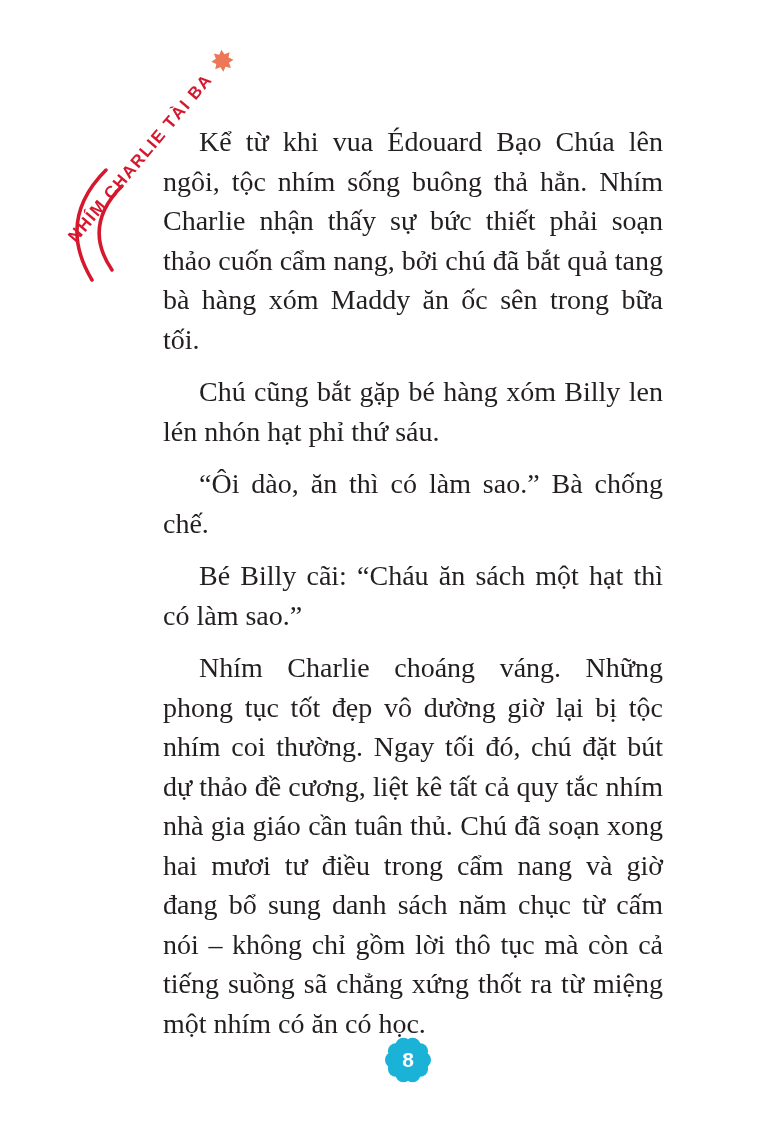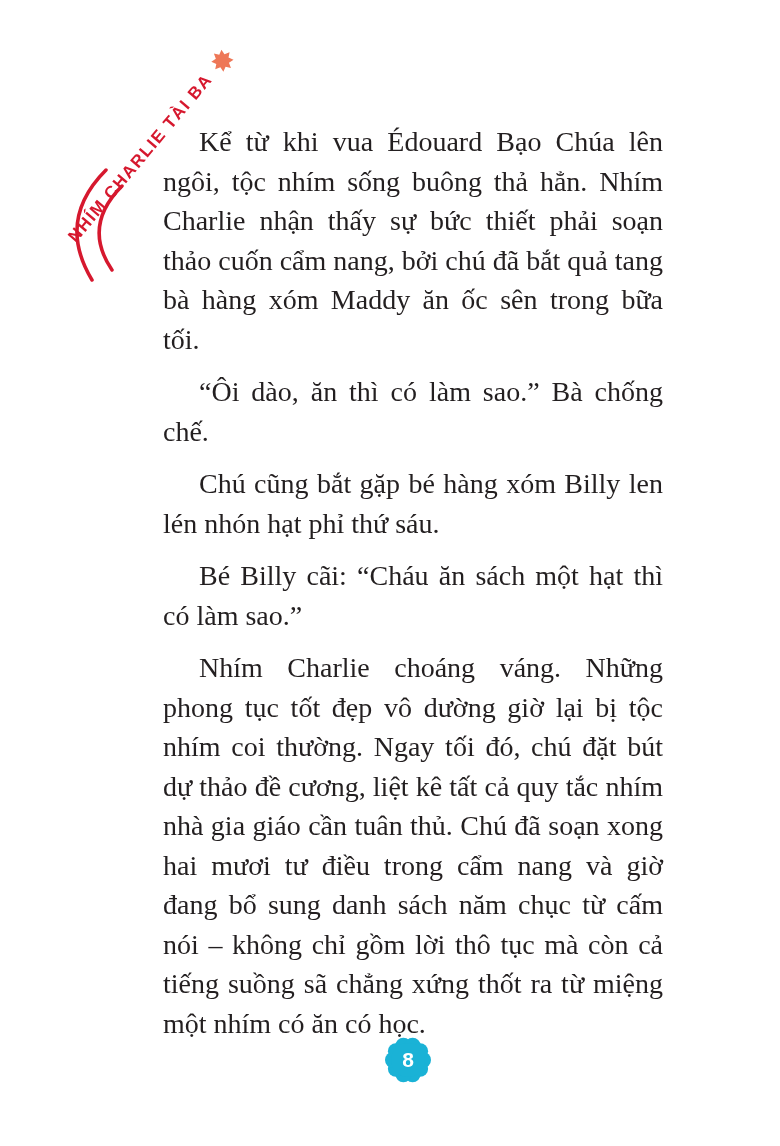--- a/index.html
+++ b/index.html
@@ -92,22 +92,22 @@
     <span>NHÍM CHARLIE TÀI BA</span>
     <span class="burst">
       <svg viewBox="0 0 28 28" width="24" height="24" xmlns="http://www.w3.org/2000/svg">
         <polygon fill="#ee7757" points="27,14 21.4,17.1 23.2,23.2 17.1,21.4 14,27 10.9,21.4 4.8,23.2 6.6,17.1 1,14 6.6,10.9 4.8,4.8 10.9,6.6 14,1 17.1,6.6 23.2,4.8 21.4,10.9"></polygon>
       </svg>
     </span>
   </div>
 
   <div class="body-text">
     <p>Kể từ khi vua Édouard Bạo Chúa lên ngôi, tộc nhím sống buông thả hẳn. Nhím Charlie nhận thấy sự bức thiết phải soạn thảo cuốn cẩm nang, bởi chú đã bắt quả tang bà hàng xóm Maddy ăn ốc sên trong bữa tối.</p>
+    <p>Chú cũng bắt gặp bé hàng xóm Billy len lén nhón hạt phỉ thứ sáu.</p>
     <p>“Ôi dào, ăn thì có làm sao.” Bà chống chế.</p>
-    <p>Chú cũng bắt gặp bé hàng xóm Billy len lén nhón hạt phỉ thứ sáu.</p>
     <p>Bé Billy cãi: “Cháu ăn sách một hạt thì có làm sao.”</p>
     <p>Nhím Charlie choáng váng. Những phong tục tốt đẹp vô dường giờ lại bị tộc nhím coi thường. Ngay tối đó, chú đặt bút dự thảo đề cương, liệt kê tất cả quy tắc nhím nhà gia giáo cần tuân thủ. Chú đã soạn xong hai mươi tư điều trong cẩm nang và giờ đang bổ sung danh sách năm chục từ cấm nói – không chỉ gồm lời thô tục mà còn cả tiếng suồng sã chẳng xứng thốt ra từ miệng một nhím có ăn có học.</p>
   </div>
 
   <div class="page-badge">
     <svg viewBox="0 0 48 48" width="48" height="48" xmlns="http://www.w3.org/2000/svg">
       <g fill="#1ab2d6">
         <circle cx="39" cy="24" r="8"></circle>
         <circle cx="36.1" cy="32.8" r="8"></circle>
         <circle cx="28.6" cy="38.3" r="8"></circle>

